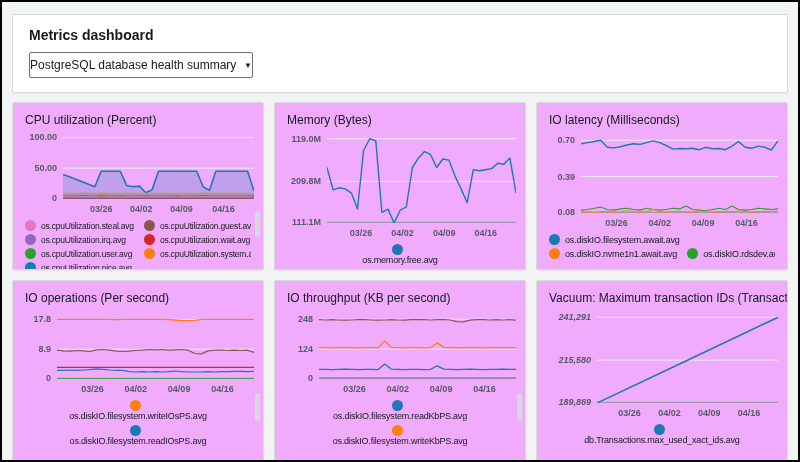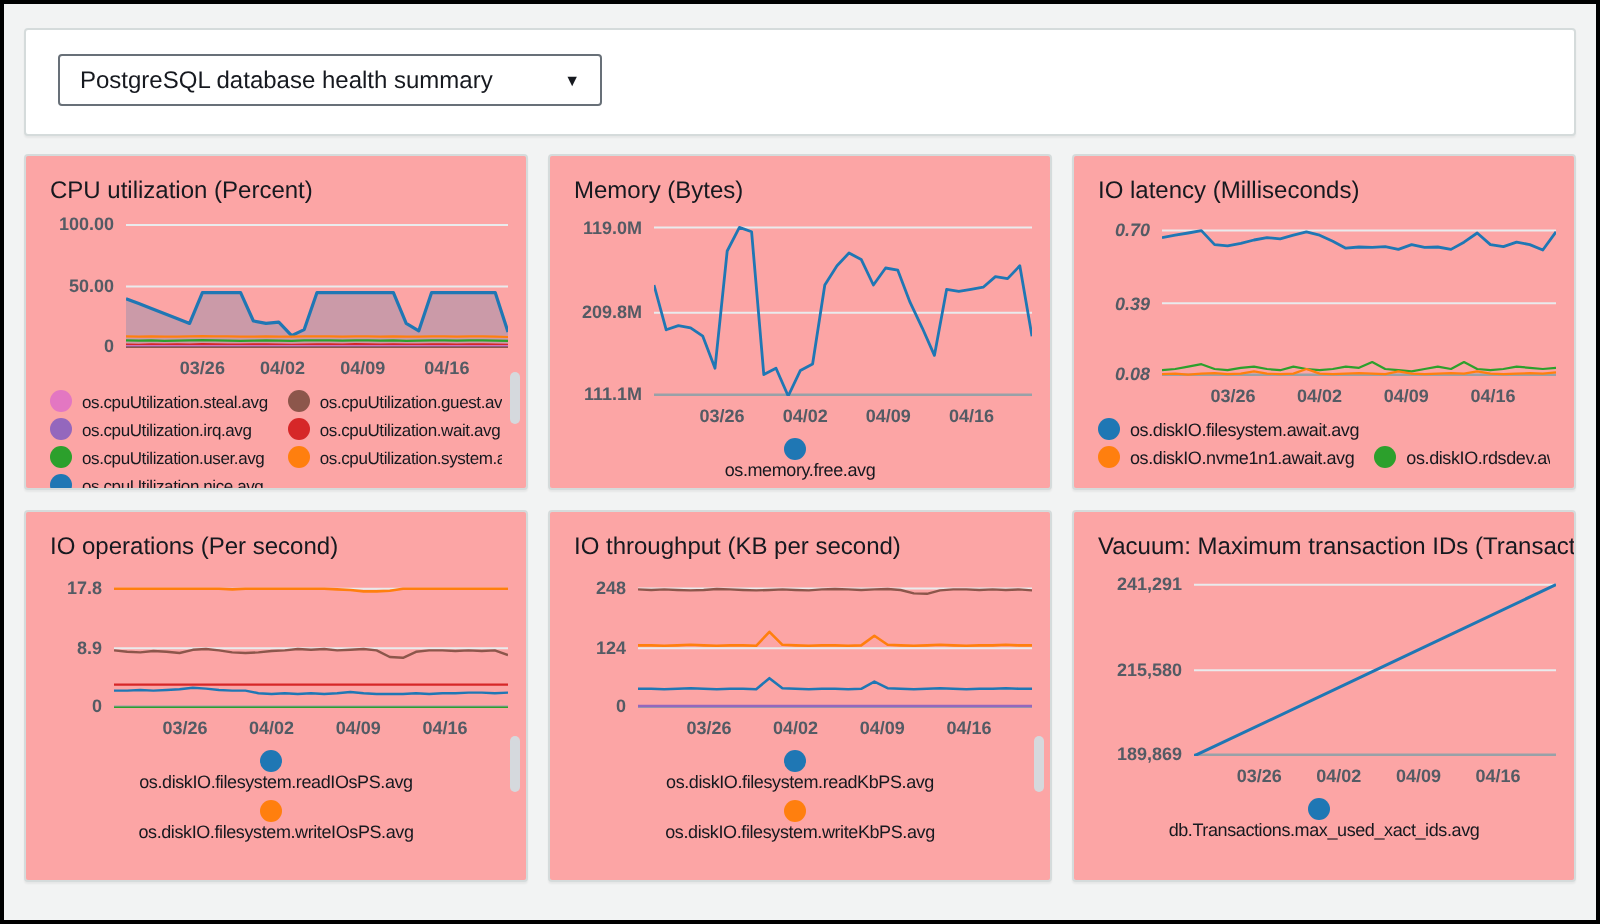--- a/index.html
+++ b/index.html
@@ -10,27 +10,27 @@
   
   .tabbar { background:#fff; height:34px; border-bottom:1px solid #d5dbdb; display:flex; align-items:center; padding-left:25px; position:relative; }
   .tab { font-size:12.5px; font-weight:bold; color:#545b64; padding:0 18px 0 0; cursor:pointer; position:relative; height:34px; display:flex; align-items:center; }
   .tab-divider { width:1px; height:16px; background:#d5dbdb; margin:0 0 0 0; }
   .tab.active { color:#0073bb; padding:0 18px; }
   .tab.active::after { content:""; position:absolute; left:0; right:6px; bottom:-2px; height:3px; background:#2d3540; }
 
   
   .header-card { margin:12px 10px 9px 10px; background:#fff; border:1px solid #d5dbdb; border-radius:2px; padding:12px 16px 14px 16px; box-shadow:0 1px 1px rgba(0,0,0,.05); }
   .header-title { font-size:14px; font-weight:bold; color:#16191f; margin-bottom:9px; }
-  .select { width:272px; height:26px; background:#fff; border:1px solid #687078; border-radius:2px; display:flex; align-items:center; justify-content:space-between; padding:0 10px; cursor:pointer; }
+  .select { width:224px; height:26px; background:#fff; border:1px solid #687078; border-radius:2px; display:flex; align-items:center; justify-content:space-between; padding:0 0; cursor:pointer; }
   .select .sel-text { font-size:12px; color:#16191f; }
   .select .caret { font-size:8px; color:#16191f; }
 
   
   #cards { display:grid; grid-template-columns:repeat(3,1fr); gap:10px; padding:0 10px; }
-  .card { background:#fca5a5; border:1px solid #d5dbdb; border-radius:2px; padding:10px 12px; box-shadow:0 1px 1px rgba(0,0,0,.05); overflow:hidden; position:relative; }
+  .card { background:#f0abfc; border:1px solid #d5dbdb; border-radius:2px; padding:10px 12px; box-shadow:0 1px 1px rgba(0,0,0,.05); overflow:hidden; position:relative; }
   .card.row1 { height:168px; }
   .card.row2 { height:186px; }
   .chart-title { font-size:12px; color:#16191f; margin-bottom:8px; white-space:nowrap; }
 
   .plot-row { display:flex; }
   .ycol { position:relative; flex:none; }
   .ylab { position:absolute; right:6px; font-size:9px; font-weight:bold; color:#545b64; white-space:nowrap; }
   .plotwrap { position:relative; flex:1; }
   .plotwrap svg { display:block; }
   .xlabels { position:relative; height:14px; margin-top:3px; }
@@ -44,20 +44,21 @@
   .legend-item .llabel { font-size:9px; color:#16191f; letter-spacing:-0.2px; }
   .legend.small .llabel { font-size:8.5px; }
   .scroll-thumb { position:absolute; right:3px; width:5px; border-radius:3px; background:#d5d9dd; }
 </style>
 </head>
 <body>
 
 <div class="frame">
 
   <div class="header-card">
+    <div class="header-title">Metrics dashboard</div>
     <div class="select">
       <span class="sel-text">PostgreSQL database health summary</span>
       <span class="caret">▼</span>
     </div>
   </div>
 
   <div id="cards">
       <div class="card row1">
         <div class="chart-title">CPU utilization (Percent)</div>
         <div class="plot-row">
@@ -146,21 +147,21 @@
         <div class="legend block">
           <div class="legend-item">
             <span class="swatch" style="background: rgb(31, 119, 180);"></span>
             <span class="llabel">os.memory.free.avg</span>
           </div>
         </div>
       </div>
       <div class="card row1">
         <div class="chart-title">IO latency (Milliseconds)</div>
         <div class="plot-row">
-          <div class="ycol" style="width: 32px; height: 78px; font-style: italic;">
+          <div class="ycol" style="width: 32px; height: 78px;">
             <div class="ylab" style="top: 0.278195px;">0.70</div>
             <div class="ylab" style="top: 36.6391px;">0.39</div>
             <div class="ylab" style="top: 72.4px;">0.08</div>
           </div>
           <div class="plotwrap" style="height: 78px;">
             <svg width="197" height="78">
               <line x1="0" x2="197" y1="5.278195488721806" y2="5.278195488721806" stroke="#e9ebed" stroke-width="1"></line>
               <line x1="0" x2="197" y1="41.6390977443609" y2="41.6390977443609" stroke="#e9ebed" stroke-width="1"></line>
               <line x1="0" x2="197" y1="77.4" y2="77.4" stroke="#98a1a8" stroke-width="1.4"></line>
               <polyline points="0.0,8.8 6.6,7.6 13.1,6.5 19.7,5.3 26.3,12.3 32.8,12.9 39.4,11.7 46.0,10.0 52.5,8.8 59.1,9.4 65.7,7.6 72.2,5.9 78.8,7.6 85.4,10.6 91.9,14.1 98.5,13.5 105.1,13.7 111.6,13.3 118.2,14.7 124.8,12.3 131.3,13.7 137.9,13.5 144.5,14.7 151.0,11.1 157.6,6.5 164.2,12.3 170.7,13.3 177.3,11.1 183.9,12.3 190.4,15.0 197.0,5.9" fill="none" stroke="#1f77b4" stroke-width="1.4" stroke-linejoin="round"></polyline>
@@ -212,26 +213,26 @@
           </div>
         </div>
         <div class="xlabels" style="margin-left: 32px;">
           <div class="xlab" style="left: 35.46px;">03/26</div>
           <div class="xlab" style="left: 78.8px;">04/02</div>
           <div class="xlab" style="left: 122.14px;">04/09</div>
           <div class="xlab" style="left: 165.48px;">04/16</div>
         </div>
         <div class="legend block">
           <div class="legend-item">
-            <span class="swatch" style="background: rgb(31, 119, 180);"></span>
-            <span class="llabel">os.diskIO.filesystem.readIOsPS.avg</span>
-          </div>
-          <div class="legend-item">
             <span class="swatch" style="background: rgb(255, 127, 14);"></span>
             <span class="llabel">os.diskIO.filesystem.writeIOsPS.avg</span>
+          </div>
+          <div class="legend-item">
+            <span class="swatch" style="background: rgb(31, 119, 180);"></span>
+            <span class="llabel">os.diskIO.filesystem.readIOsPS.avg</span>
           </div>
         </div>
         <div class="scroll-thumb" style="top: 112px; height: 28px;"></div>
       </div>
       <div class="card row2">
         <div class="chart-title">IO throughput (KB per second)</div>
         <div class="plot-row">
           <div class="ycol" style="width: 32px; height: 66px;">
             <div class="ylab" style="top: 1.26277px;">248</div>
             <div class="ylab" style="top: 31.1314px;">124</div>
@@ -263,21 +264,21 @@
           <div class="legend-item">
             <span class="swatch" style="background: rgb(255, 127, 14);"></span>
             <span class="llabel">os.diskIO.filesystem.writeKbPS.avg</span>
           </div>
         </div>
         <div class="scroll-thumb" style="top: 112px; height: 28px;"></div>
       </div>
       <div class="card row2">
         <div class="chart-title">Vacuum: Maximum transaction IDs (Transactions)</div>
         <div class="plot-row">
-          <div class="ycol" style="width: 48px; height: 90px;">
+          <div class="ycol" style="width: 48px; height: 90px; font-style: italic;">
             <div class="ylab" style="top: -0.654161px;">241,291</div>
             <div class="ylab" style="top: 42.1729px;">215,580</div>
             <div class="ylab" style="top: 84.4px;">189,869</div>
           </div>
           <div class="plotwrap" style="height: 90px;">
             <svg width="181" height="90">
               <line x1="0" x2="181" y1="4.345838500120308" y2="4.345838500120308" stroke="#e9ebed" stroke-width="1"></line>
               <line x1="0" x2="181" y1="47.172919250060154" y2="47.172919250060154" stroke="#e9ebed" stroke-width="1"></line>
               <line x1="0" x2="181" y1="89.4" y2="89.4" stroke="#98a1a8" stroke-width="1.4"></line>
               <polyline points="0.0,90.0 90.5,47.2 181.0,4.3" fill="none" stroke="#1f77b4" stroke-width="1.5" stroke-linejoin="round"></polyline>

